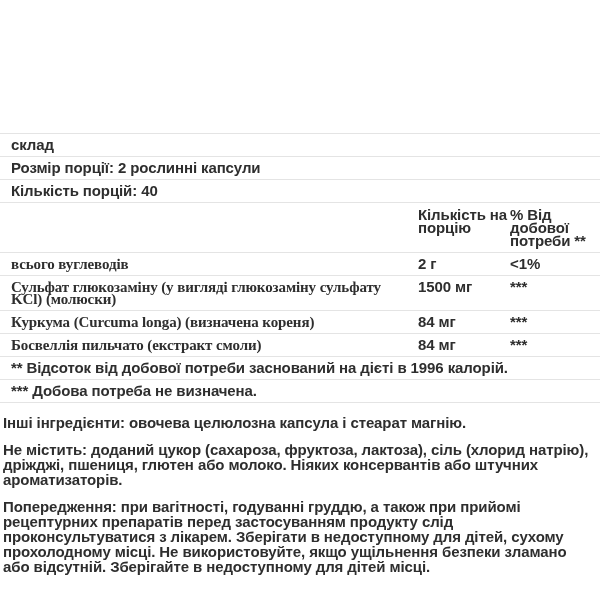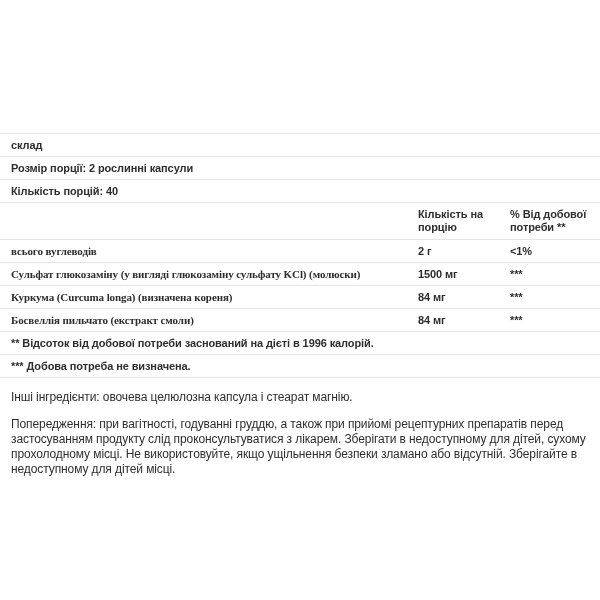--- a/index.html
+++ b/index.html
@@ -17,21 +17,21 @@
   .sheet {
     padding-top: 133px;
   }
   .facts-table {
     border-top: 1px solid #e4e4e4;
     width: 100%;
   }
   .row {
     border-bottom: 1px solid #e4e4e4;
     padding: 5px 10px 5px 11px;
-    font-size: 11px;
+    font-size: 15px;
     font-weight: 700;
     line-height: 12px;
     letter-spacing: -0.1px;
     color: #2e2e2e;
   }
   .cols {
     display: flex;
     align-items: flex-start;
   }
   .c1 {
@@ -47,23 +47,23 @@
   }
   .c3 {
     flex: 0 0 80px;
     width: 80px;
   }
   .header-row .c2,
   .header-row .c3 {
     line-height: 13px;
   }
   p.note {
-    margin: 12px 10px 0 11px;
-    font-size: 12px;
-    font-weight: 400;
+    margin: 12px 10px 0 3px;
+    font-size: 15px;
+    font-weight: 700;
     line-height: 15px;
     letter-spacing: -0.1px;
     color: #2e2e2e;
   }
 </style>
 </head>
 <body>
 
 <div class="sheet">
 
@@ -112,16 +112,17 @@
     </div>
 
     <div class="row">** Відсоток від добової потреби заснований на дієті в 1996 калорій.</div>
 
     <div class="row">*** Добова потреба не визначена.</div>
 
   </div>
 
   <p class="note">Інші інгредієнти: овочева целюлозна капсула і стеарат магнію.</p>
 
+  <p class="note">Не містить: доданий цукор (сахароза, фруктоза, лактоза), сіль (хлорид натрію), дріжджі, пшениця, глютен або молоко. Ніяких консервантів або штучних ароматизаторів.</p>
 
   <p class="note">Попередження: при вагітності, годуванні груддю, а також при прийомі рецептурних препаратів перед застосуванням продукту слід проконсультуватися з лікарем. Зберігати в недоступному для дітей, сухому прохолодному місці. Не використовуйте, якщо ущільнення безпеки зламано або відсутній. Зберігайте в недоступному для дітей місці.</p>
 
 </div>
 
 </body></html>

